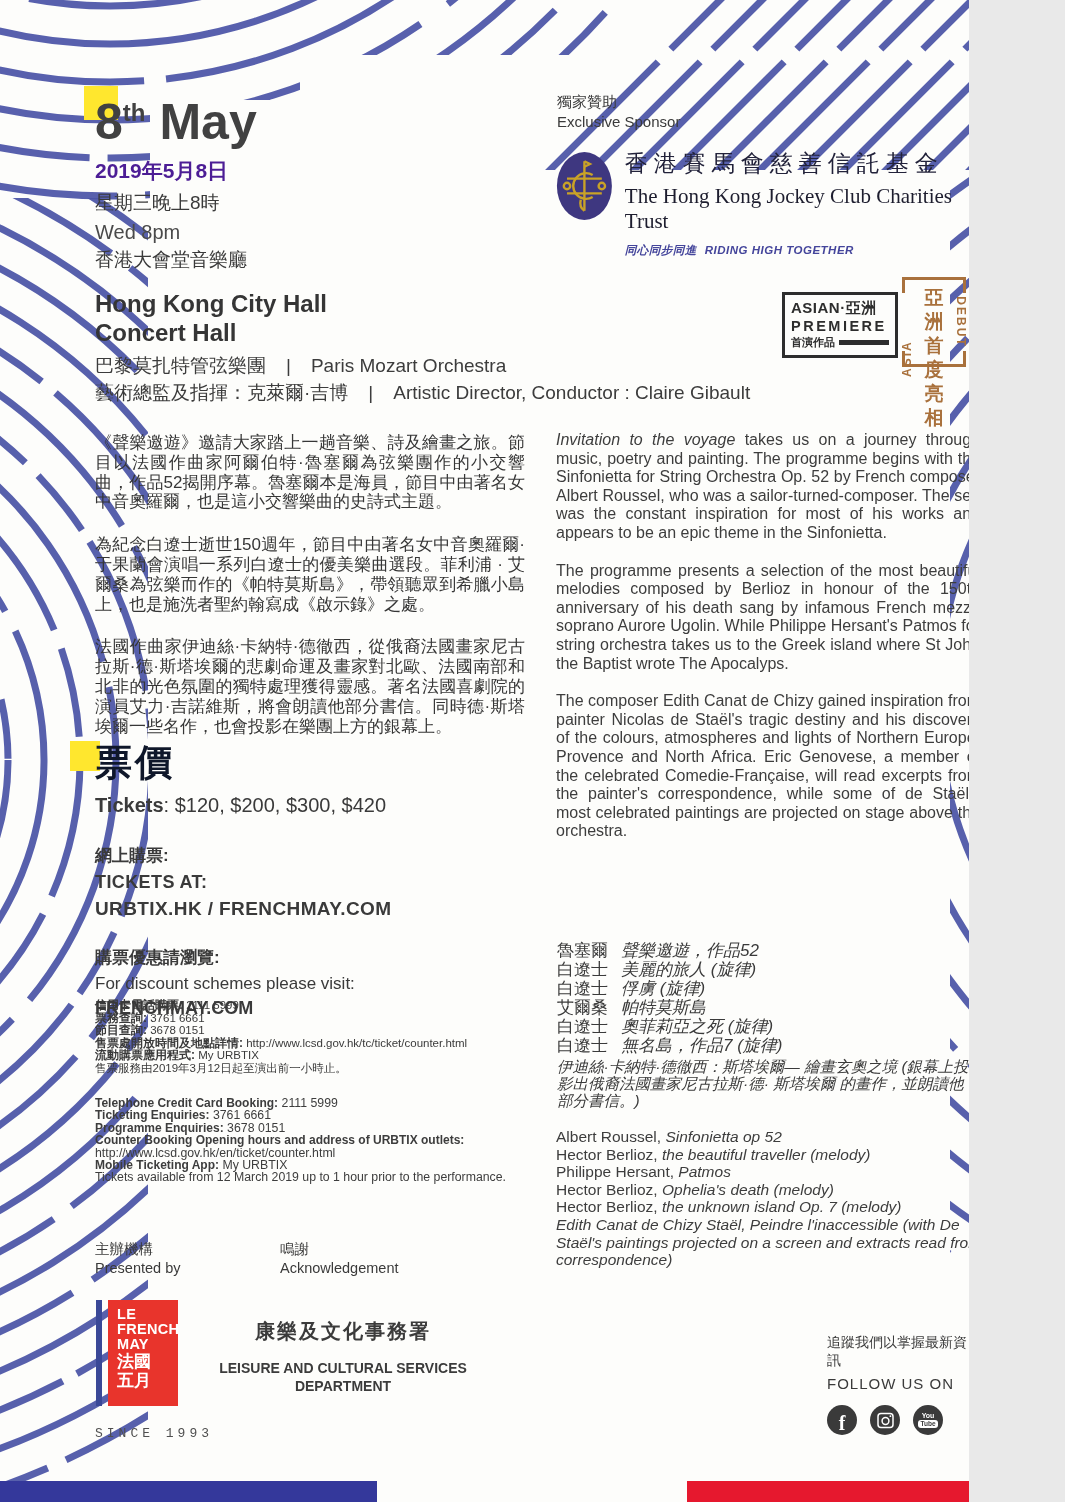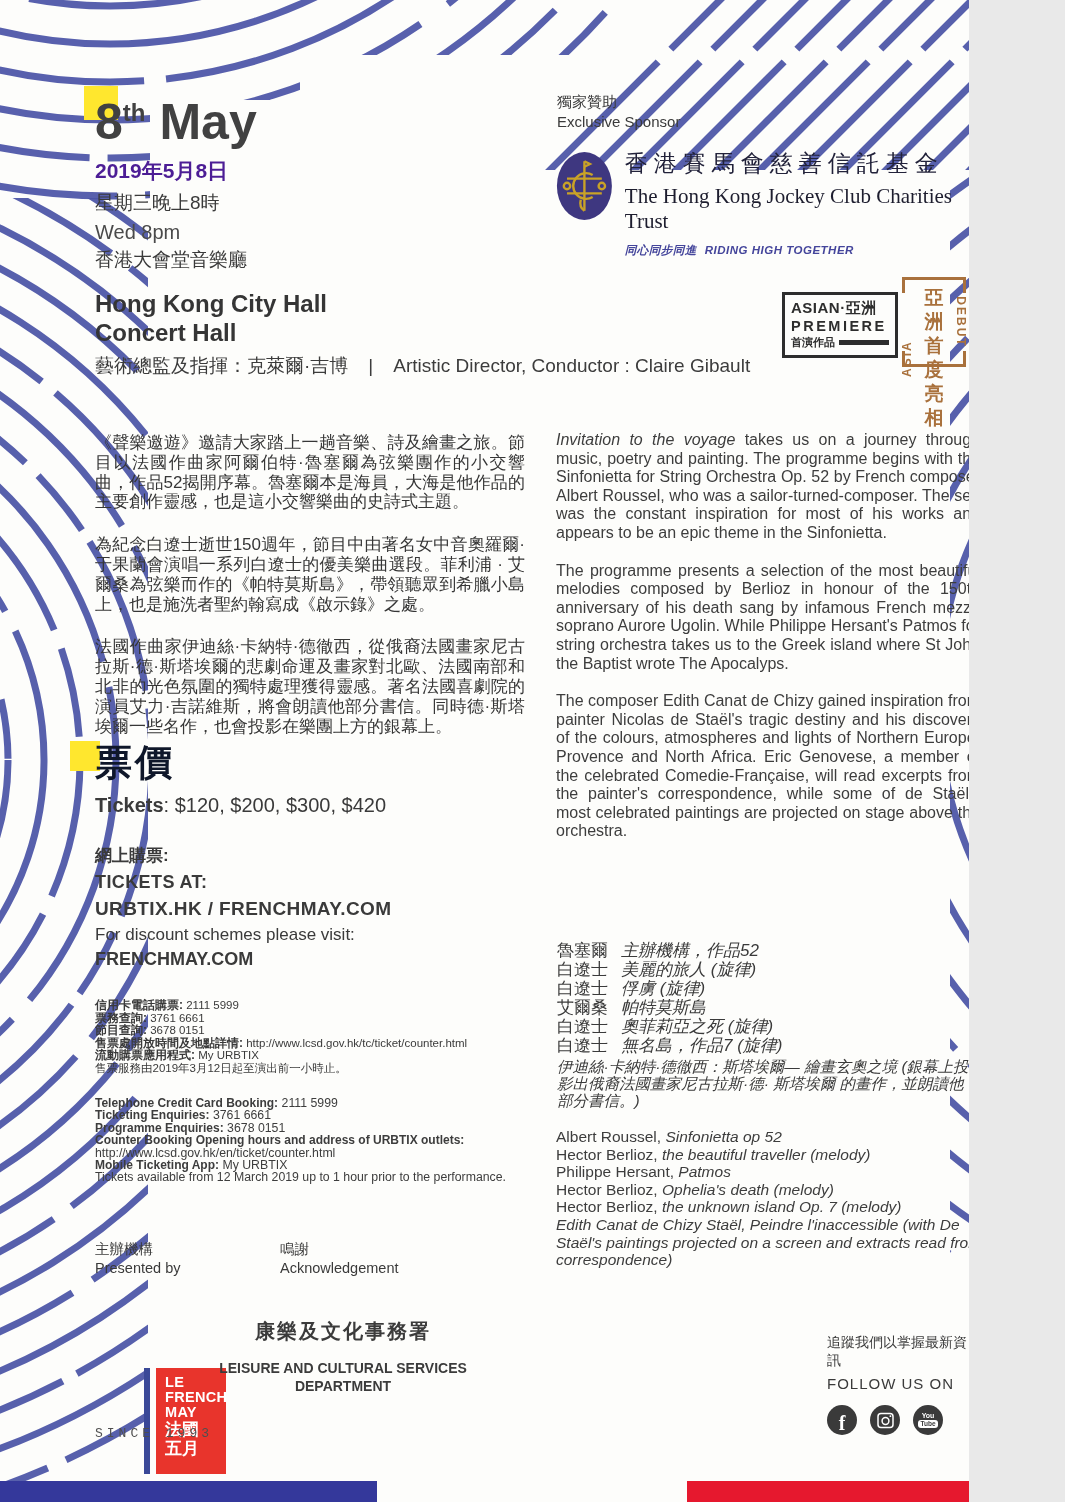--- a/index.html
+++ b/index.html
@@ -197,20 +197,21 @@
     <div class="weekday-zh">星期三晚上8時</div>
     <div class="time-en">Wed 8pm</div>
   </div>
 
   <div class="abs" style="left:95px;top:247px;">
     <div class="venue-zh">香港大會堂音樂廳</div>
     <div class="venue-en"><span>Hong Kong City Hall</span><br><span>Concert Hall</span></div>
   </div>
 
   <div class="abs orch" style="left:95px;top:352px;">
+    <div><span>巴黎莫扎特管弦樂團</span><span class="sep">|</span><span>Paris Mozart Orchestra</span></div>
     <div><span>藝術總監及指揮：克萊爾·吉博</span><span class="sep">|</span><span>Artistic Director, Conductor : Claire Gibault</span></div>
   </div>
 
   <div class="abs sp-label" style="left:557px;top:92px;">
     <div>獨家贊助</div>
     <div>Exclusive Sponsor</div>
   </div>
   <div class="abs sponsor-row" style="left:556px;top:148px;">
     <svg width="62" height="76" viewBox="0 0 62 76">
       <ellipse cx="31" cy="38" rx="30" ry="37" fill="#3e3780"></ellipse>
@@ -246,37 +247,38 @@
     <div class="debut-asia">ASIA</div>
     <div class="debut-zh">
       <div>亞洲</div>
       <div>首度</div>
       <div>亮相</div>
     </div>
     <div class="debut-debut">DEBUT</div>
   </div>
 
   <div class="abs zh-col" style="left:95px;top:433px;">
-    <p>《聲樂邀遊》邀請大家踏上一趟音樂、詩及繪畫之旅。節目以法國作曲家阿爾伯特·魯塞爾為弦樂團作的小交響曲，作品52揭開序幕。魯塞爾本是海員，大海是他作品的主要創作靈感，也是這小交響樂曲的史詩式主題。</p>
+    <p>《聲樂邀遊》邀請大家踏上一趟音樂、詩及繪畫之旅。節目以法國作曲家阿爾伯特·魯塞爾為弦樂團作的小交響曲，作品52揭開序幕。魯塞爾本是海員，節目中由著名女中音奧羅爾，也是這小交響樂曲的史詩式主題。</p>
     <p>為紀念白遼士逝世150週年，節目中由著名女中音奧羅爾·于果蘭會演唱一系列白遼士的優美樂曲選段。菲利浦 · 艾爾桑為弦樂而作的《帕特莫斯島》，帶領聽眾到希臘小島上，也是施洗者聖約翰寫成《啟示錄》之處。</p>
     <p>法國作曲家伊迪絲·卡納特·德徹西，從俄裔法國畫家尼古拉斯·德·斯塔埃爾的悲劇命運及畫家對北歐、法國南部和北非的光色氛圍的獨特處理獲得靈感。著名法國喜劇院的演員艾力·吉諾維斯，將會朗讀他部分書信。同時德·斯塔埃爾一些名作，也會投影在樂團上方的銀幕上。</p>
   </div>
 
   <div class="abs en-col" style="left:556px;top:431px;">
     <p><span class="ital">Invitation to the voyage</span><span> takes us on a journey through music, poetry and painting. The programme begins with the Sinfonietta for String Orchestra Op. 52 by French composer Albert Roussel, who was a sailor-turned-composer. The sea was the constant inspiration for most of his works and appears to be an epic theme in the Sinfonietta.</span></p>
     <p>The programme presents a selection of the most beautiful melodies composed by Berlioz in honour of the 150th anniversary of his death sang by infamous French mezzo soprano Aurore Ugolin. While Philippe Hersant's Patmos for string orchestra takes us to the Greek island where St John the Baptist wrote The Apocalyps.</p>
     <p>The composer Edith Canat de Chizy gained inspiration from painter Nicolas de Staël's tragic destiny and his discovery of the colours, atmospheres and lights of Northern Europe, Provence and North Africa. Eric Genovese, a member of the celebrated Comedie-Française, will read excerpts from the painter's correspondence, while some of de Staël's most celebrated paintings are projected on stage above the orchestra.</p>
   </div>
 
   <div class="abs" style="left:95px;top:743px;">
     <div class="tix-zh">票價</div>
     <div class="tix-line"><span class="b">Tickets</span><span>: $120, $200, $300, $420</span></div>
     <div class="online-zh">網上購票:</div>
     <div class="online-en">TICKETS AT:</div>
     <div class="online-urls">URBTIX.HK  /  FRENCHMAY.COM</div>
+    <div class="disc-zh">購票優惠請瀏覽:</div>
     <div class="disc-en">For discount schemes please visit:</div>
     <div class="disc-url">FRENCHMAY.COM</div>
   </div>
 
   <div class="abs booking" style="left:95px;top:999px;">
     <div><span class="b">信用卡電話購票:</span><span> 2111 5999</span></div>
     <div><span class="b">票務查詢:</span><span> 3761 6661</span></div>
     <div><span class="b">節目查詢:</span><span> 3678 0151</span></div>
     <div><span class="b">售票處開放時間及地點詳情:</span><span> http://www.lcsd.gov.hk/tc/ticket/counter.html</span></div>
     <div><span class="b">流動購票應用程式:</span><span> My URBTIX</span></div>
@@ -289,21 +291,21 @@
     <div><span class="b">Programme Enquiries:</span><span> 3678 0151</span></div>
     <div><span class="b">Counter Booking Opening hours and address of URBTIX outlets:</span></div>
     <div><span>http://www.lcsd.gov.hk/en/ticket/counter.html</span></div>
     <div><span class="b">Mobile Ticketing App:</span><span> My URBTIX</span></div>
     <div><span>Tickets available from 12 March 2019 up to 1 hour prior to the performance.</span></div>
   </div>
 
   <div class="abs prog-zh" style="left:557px;top:941px;">
     <div class="row">
         <span class="comp">魯塞爾</span>
-        <span class="title">主辦機構，作品52</span>
+        <span class="title">聲樂邀遊，作品52</span>
       </div>
     <div class="row">
         <span class="comp">白遼士</span>
         <span class="title">美麗的旅人 (旋律)</span>
       </div>
     <div class="row">
         <span class="comp">白遼士</span>
         <span class="title">俘虜 (旋律)</span>
       </div>
     <div class="row">
@@ -332,21 +334,21 @@
 
   <div class="abs cred" style="left:95px;top:1240px;">
     <div>主辦機構</div>
     <div>Presented by</div>
   </div>
   <div class="abs cred" style="left:280px;top:1240px;">
     <div>鳴謝</div>
     <div>Acknowledgement</div>
   </div>
 
-  <div class="abs fm-logo" style="left:96px;top:1368px;margin-left:48px;">
+  <div class="abs fm-logo" style="left:96px;top:1300px;">
     <div class="fm-bar"></div>
     <div class="fm-red">
       <div class="l">LE</div>
       <div class="l">FRENCH</div>
       <div class="l">MAY</div>
       <div class="z">法國</div>
       <div class="z">五月</div>
     </div>
   </div>
   <div class="abs fm-since" style="left:95px;top:1412px;margin-top:14px;">SINCE 1993</div>

